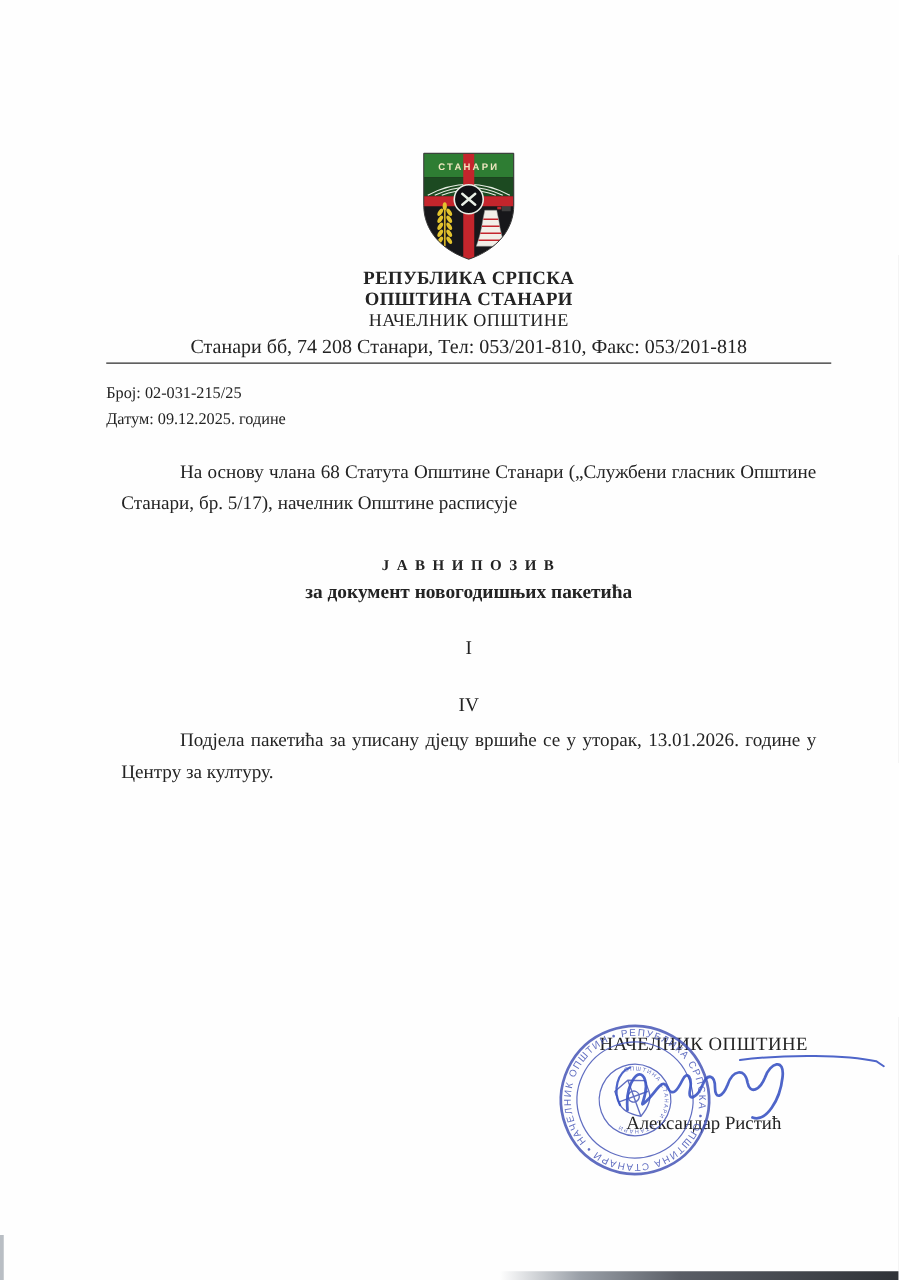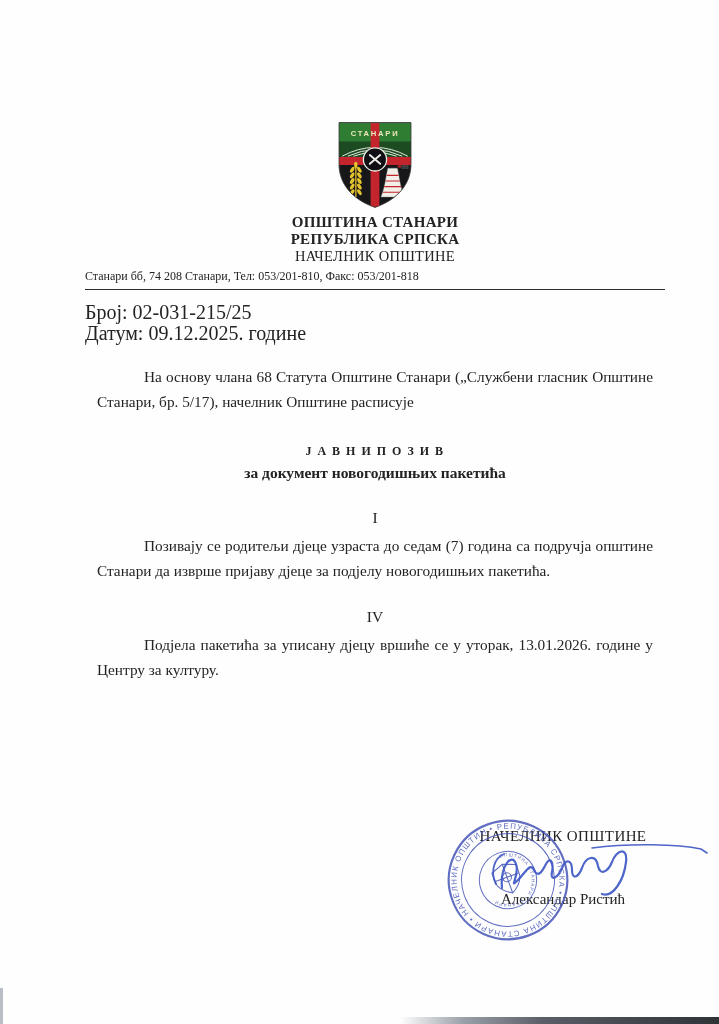--- a/index.html
+++ b/index.html
@@ -8,24 +8,24 @@
     background:#fefefe;overflow:hidden;
     font-family:"Liberation Serif","DejaVu Serif",serif;
     color:#232323;
   }
   .doc{position:absolute;inset:0;padding:0 54px 0 85px;}
   .crest-wrap{margin-top:120px;text-align:center;}
   .crest{width:80px;height:90px;}
   .org-line{ text-align:center;font-weight:bold;font-size:15px;line-height:17px;letter-spacing:.3px;}
   .org-line.regular{font-weight:normal;font-size:14.5px;}
   .address-line{
-    font-size:12px;line-height:19px;margin-top:2px;
+    text-align:center;font-size:16px;line-height:19px;margin-top:2px;
     padding-bottom:3px;border-bottom:1.6px solid #2c2c2c;
   }
-  .meta-block{margin-top:12px;font-size:20px;line-height:21px;}
+  .meta-block{margin-top:12px;font-size:13px;line-height:21px;}
   .para{
     margin:12px;font-size:15.3px;line-height:25px;text-align:justify;
     text-indent:47px;
   }
   .intro{margin-top:20px;}
   .title-block{margin-top:26px;text-align:center;}
   .doc-title{font-weight:bold;font-size:12px;letter-spacing:1.5px;line-height:22px;}
   .doc-subtitle{font-weight:bold;font-size:15.5px;line-height:22px;}
   .numeral{text-align:center;font-size:15.5px;line-height:24px;margin-top:22px;}
   .section .para{margin-top:3px;}
@@ -98,40 +98,39 @@
           <g stroke="#e9efe6" stroke-width="2.4" stroke-linecap="round">
             <path d="M43.5,43.5 L56.5,54.5"></path>
             <path d="M56.5,43.5 L43.5,54.5"></path>
           </g>
           <text x="50" y="19.5" fill="#efe7c0" font-size="9.5" letter-spacing="2.2" text-anchor="middle" font-family="Liberation Sans, sans-serif" font-weight="bold">СТАНАРИ</text>
         </g>
         <path d="M5,3 H95 V55 C95,79 79,99 50,109 C21,99 5,79 5,55 Z" fill="none" stroke="#3a3a3a" stroke-width="1"></path>
       </svg>
     </div>
 
+    <div class="org-line">РЕПУБЛИКА СРПСКА</div>
     <div class="org-line">ОПШТИНА СТАНАРИ</div>
-    <div class="org-line">РЕПУБЛИКА СРПСКА</div>
     <div class="org-line regular">НАЧЕЛНИК ОПШТИНЕ</div>
     <div class="address-line">Станари бб, 74 208 Станари, Тел: 053/201-810, Факс: 053/201-818</div>
 
     <div class="meta-block">
       <div>Број: 02-031-215/25</div>
       <div>Датум: 09.12.2025. године</div>
     </div>
 
     <p class="para intro">На основу члана 68 Статута Општине Станари („Службени гласник Општине Станари, бр. 5/17), начелник Општине расписује</p>
 
     <div class="title-block">
       <div class="doc-title">Ј А В Н И  П О З И В</div>
       <div class="doc-subtitle">за документ новогодишњих пакетића</div>
     </div>
 
     <div class="section">
       <div class="numeral">I</div>
-      <p class="para">Позивају се родитељи дјеце узраста до седам (7) година са подручја општине Станари да изврше пријаву дјеце за подјелу новогодишњих пакетића.</p>
     </div>
 
 
 
     <div class="section">
       <div class="numeral">IV</div>
       <p class="para">Подјела пакетића за уписану дјецу вршиће се у уторак, 13.01.2026. године у Центру за културу.</p>
     </div>
 
   </div>

